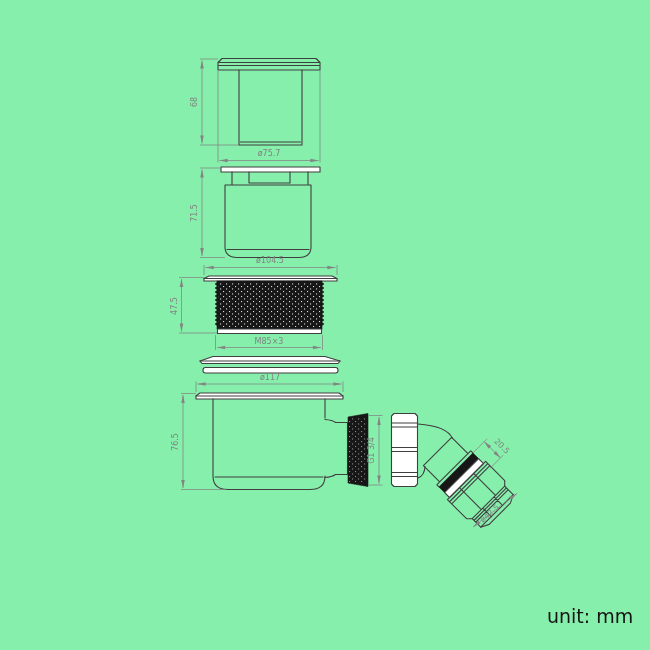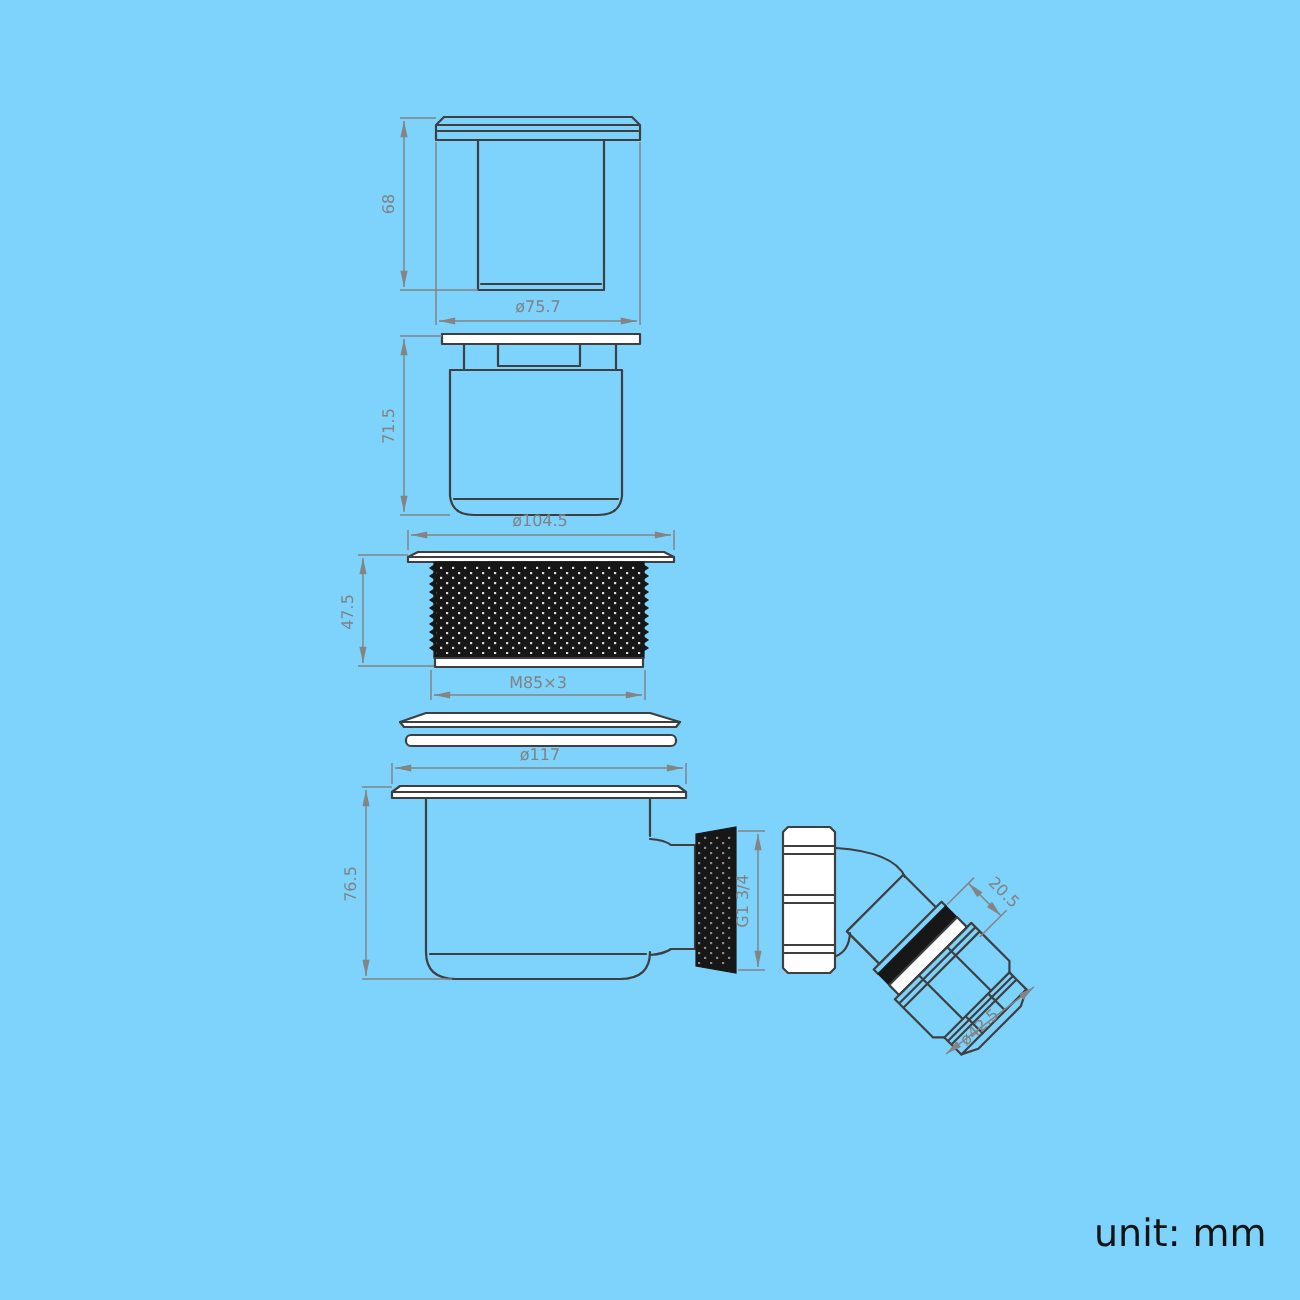--- a/index.html
+++ b/index.html
@@ -1,16 +1,16 @@
 <!DOCTYPE html>
 <html><head>
 <meta charset="utf-8">
 <style>
   html,body{margin:0;padding:0;background:#ffffff;}
-  .stage{position:relative;width:650px;height:650px;background:#7dd3fc;overflow:hidden;}
+  .stage{position:relative;width:650px;height:650px;background:#86efac;overflow:hidden;}
   svg{display:block;}
   .ln  {fill:none;stroke:#3f3f3f;stroke-width:1.1;stroke-linecap:round;stroke-linejoin:round;}
   .fw  {fill:#ffffff;stroke:#3f3f3f;stroke-width:1.1;stroke-linejoin:round;}
   .blk {fill:#171717;stroke:#171717;stroke-width:0.6;}
   .dln {fill:none;stroke:#848484;stroke-width:0.75;}
   .dtx {fill:#828282;font:8px "DejaVu Sans", sans-serif;}
   .note{fill:#141414;font:19px "DejaVu Sans", sans-serif;}
 </style>
 </head>
 <body>

